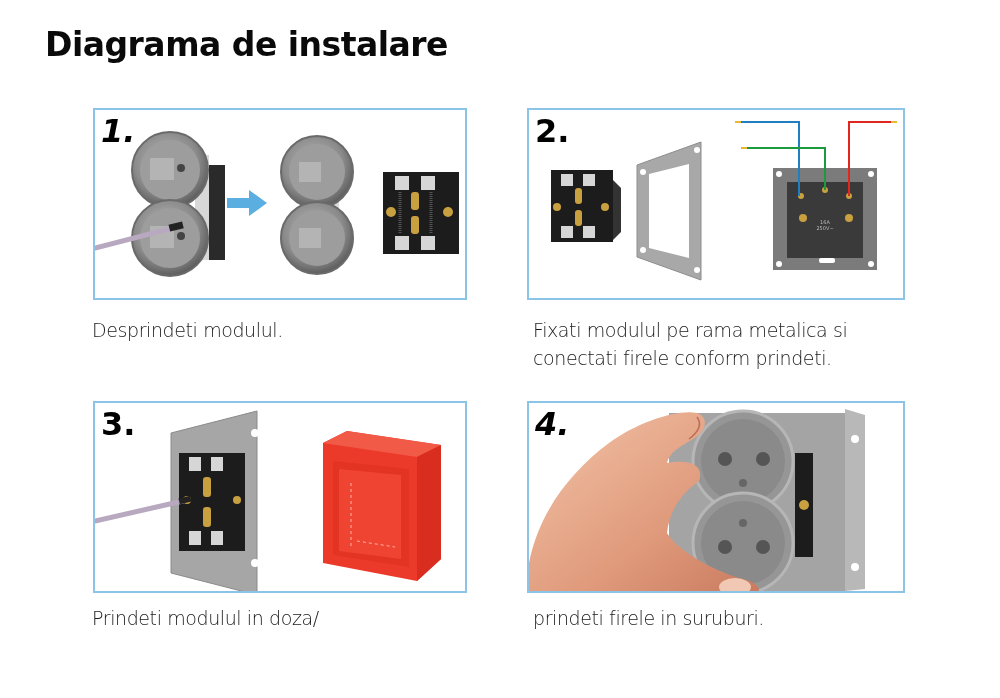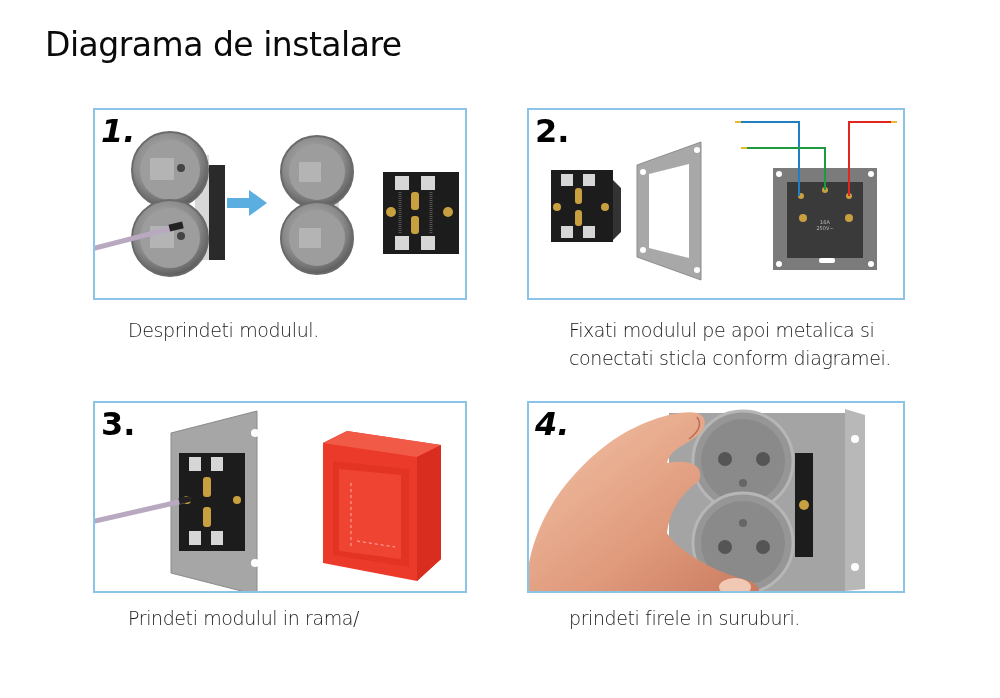--- a/index.html
+++ b/index.html
@@ -1,30 +1,30 @@
 <!DOCTYPE html>
 <html><head>
   <meta charset="utf-8">
   <style>
     html, body { margin: 0; padding: 0; background: #ffffff; }
     body { width: 1000px; height: 698px; position: relative; overflow: hidden; font-family: "DejaVu Sans", "Liberation Sans", sans-serif; color: #111; }
-    .title { position: absolute; left: 45px; top: 25px; font-size: 33px; font-weight: normal; letter-spacing: -0.5px; color: #0a0a0a; margin: 0; }
+    .title { position: absolute; left: 45px; top: 25px; font-size: 33px; font-weight: bold; letter-spacing: -0.5px; color: #0a0a0a; margin: 0; }
     .panel { position: absolute; width: 374px; height: 192px; border: 2px solid #8cc4e8; box-sizing: border-box; background: #fff; overflow: hidden; }
     .p1 { left: 93px; top: 108px; }
     .p2 { left: 527px; top: 108px; width: 378px; }
     .p3 { left: 93px; top: 401px; }
     .p4 { left: 527px; top: 401px; width: 378px; }
     .step-num { position: absolute; left: 6px; top: 2px; font-size: 32px; font-weight: bold; font-style: italic; color: #000; font-family: "DejaVu Sans", sans-serif; z-index: 5; }
     .p2 .step-num, .p3 .step-num { font-style: normal; }
     .caption { position: absolute; font-size: 19px; line-height: 28px; color: #1a1a1a; font-family: "DejaVu Sans", sans-serif; font-weight: 300; letter-spacing: -0.4px; }
     .cap1 { left: 92px; top: 316px; }
     .cap2 { left: 533px; top: 316px; }
     .cap3 { left: 92px; top: 604px; }
     .cap4 { left: 533px; top: 604px; }
-    .caption span { display: block; margin-left: 36px; }
+    .caption span { display: block; }
     svg { position: absolute; left: 0; top: 0; }
   </style>
 </head>
 <body>
 
 <h1 class="title">Diagrama de instalare</h1>
 
 <div class="panel p1">
   <div class="step-num">1.</div>
   <svg width="374" height="192" viewBox="0 0 374 192">
@@ -130,22 +130,22 @@
 
     <polyline points="212,12 270,12 270,86" fill="none" stroke="#1f7fc0" stroke-width="2"></polyline>
     <polyline points="218,38 296,38 296,80" fill="none" stroke="#1e9a3e" stroke-width="2"></polyline>
     <polyline points="362,12 320,12 320,86" fill="none" stroke="#e0261f" stroke-width="2"></polyline>
     <line x1="206" y1="12" x2="212" y2="12" stroke="#e8b830" stroke-width="2"></line>
     <line x1="212" y1="38" x2="218" y2="38" stroke="#e8b830" stroke-width="2"></line>
     <line x1="362" y1="12" x2="368" y2="12" stroke="#e8b830" stroke-width="2"></line>
   </svg>
 </div>
 <div class="caption cap2">
-  <span>Fixati modulul pe apoi metalica si</span>
-  <span>conectati sticla conform diagramei.</span>
+  <span>Fixati modulul pe rama metalica si</span>
+  <span>conectati firele conform prindeti.</span>
 </div>
 
 <div class="panel p3">
   <div class="step-num">3.</div>
   <svg width="374" height="192" viewBox="0 0 374 192">
     <g>
       <polygon points="76,30 162,8 162,192 76,170" fill="#a6a6a6" stroke="#8a8a8a"></polygon>
       <circle cx="160" cy="30" r="4" fill="#fff"></circle>
       <circle cx="160" cy="160" r="4" fill="#fff"></circle>
       <rect x="84" y="50" width="66" height="98" fill="#1c1c1c"></rect>
@@ -165,21 +165,21 @@
       <polygon points="228,40 252,28 346,42 322,54" fill="#f25a48"></polygon>
       <polygon points="322,54 346,42 346,156 322,178" fill="#d82d1f"></polygon>
       <polygon points="238,58 314,66 314,164 238,152" fill="#e33323"></polygon>
       <polygon points="244,66 306,72 306,156 244,148" fill="#f04432"></polygon>
       <line x1="256" y1="80" x2="256" y2="146" stroke="#ffb0a8" stroke-width="1" stroke-dasharray="3 3"></line>
       <line x1="262" y1="138" x2="300" y2="144" stroke="#ffb0a8" stroke-width="1" stroke-dasharray="3 3"></line>
     </g>
   </svg>
 </div>
 <div class="caption cap3">
-  <span>Prindeti modulul in rama/</span>
+  <span>Prindeti modulul in doza/</span>
 </div>
 
 <div class="panel p4">
   <div class="step-num">4.</div>
   <svg width="378" height="192" viewBox="0 0 378 192">
     <defs>
       <linearGradient id="skin" x1="0" y1="0" x2="1" y2="1">
         <stop offset="0%" stop-color="#f3c4a8"></stop>
         <stop offset="60%" stop-color="#e09a7c"></stop>
         <stop offset="100%" stop-color="#c97a5e"></stop>

